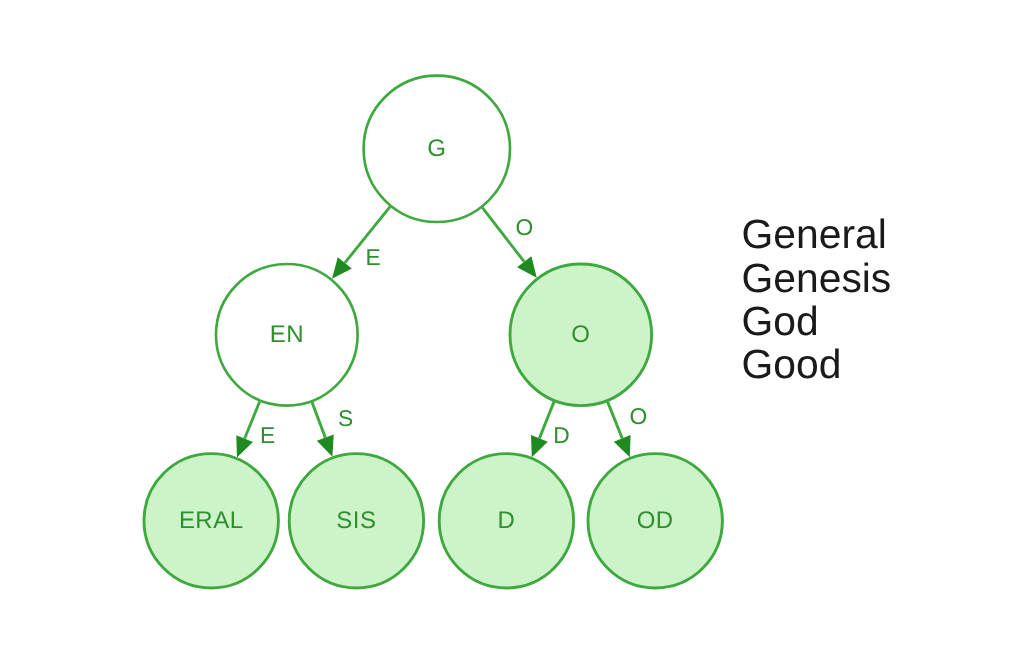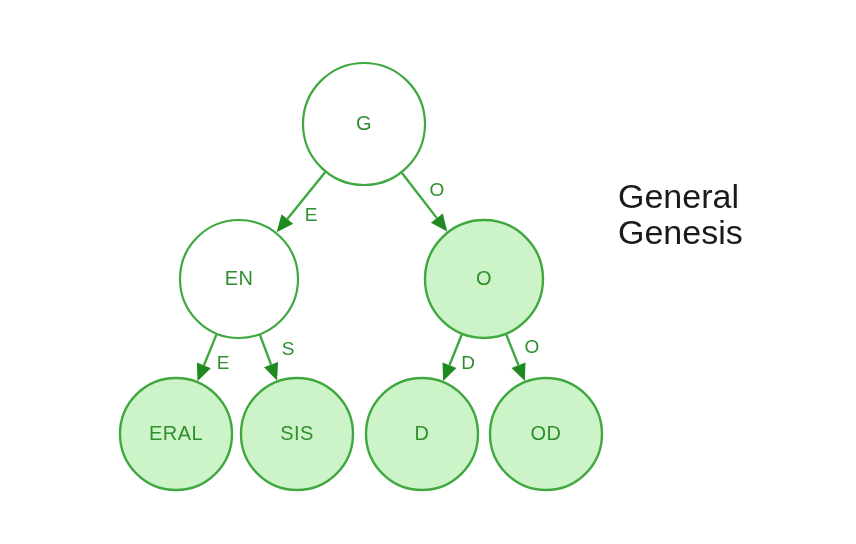--- a/index.html
+++ b/index.html
@@ -144,15 +144,17 @@
         <text x="223" y="364" class="edge-label">E</text>
         <text x="288" y="350" class="edge-label">S</text>
         <text x="468" y="364" class="edge-label">D</text>
         <text x="532" y="348" class="edge-label">O</text>
       </g>
   </svg>
 
   <div class="word-list" id="word-list">
       <span class="word-item">General</span>
       <span class="word-item">Genesis</span>
+      <span class="word-item">God</span>
+      <span class="word-item">Good</span>
     </div>
 
 </div>
 
 </body></html>

